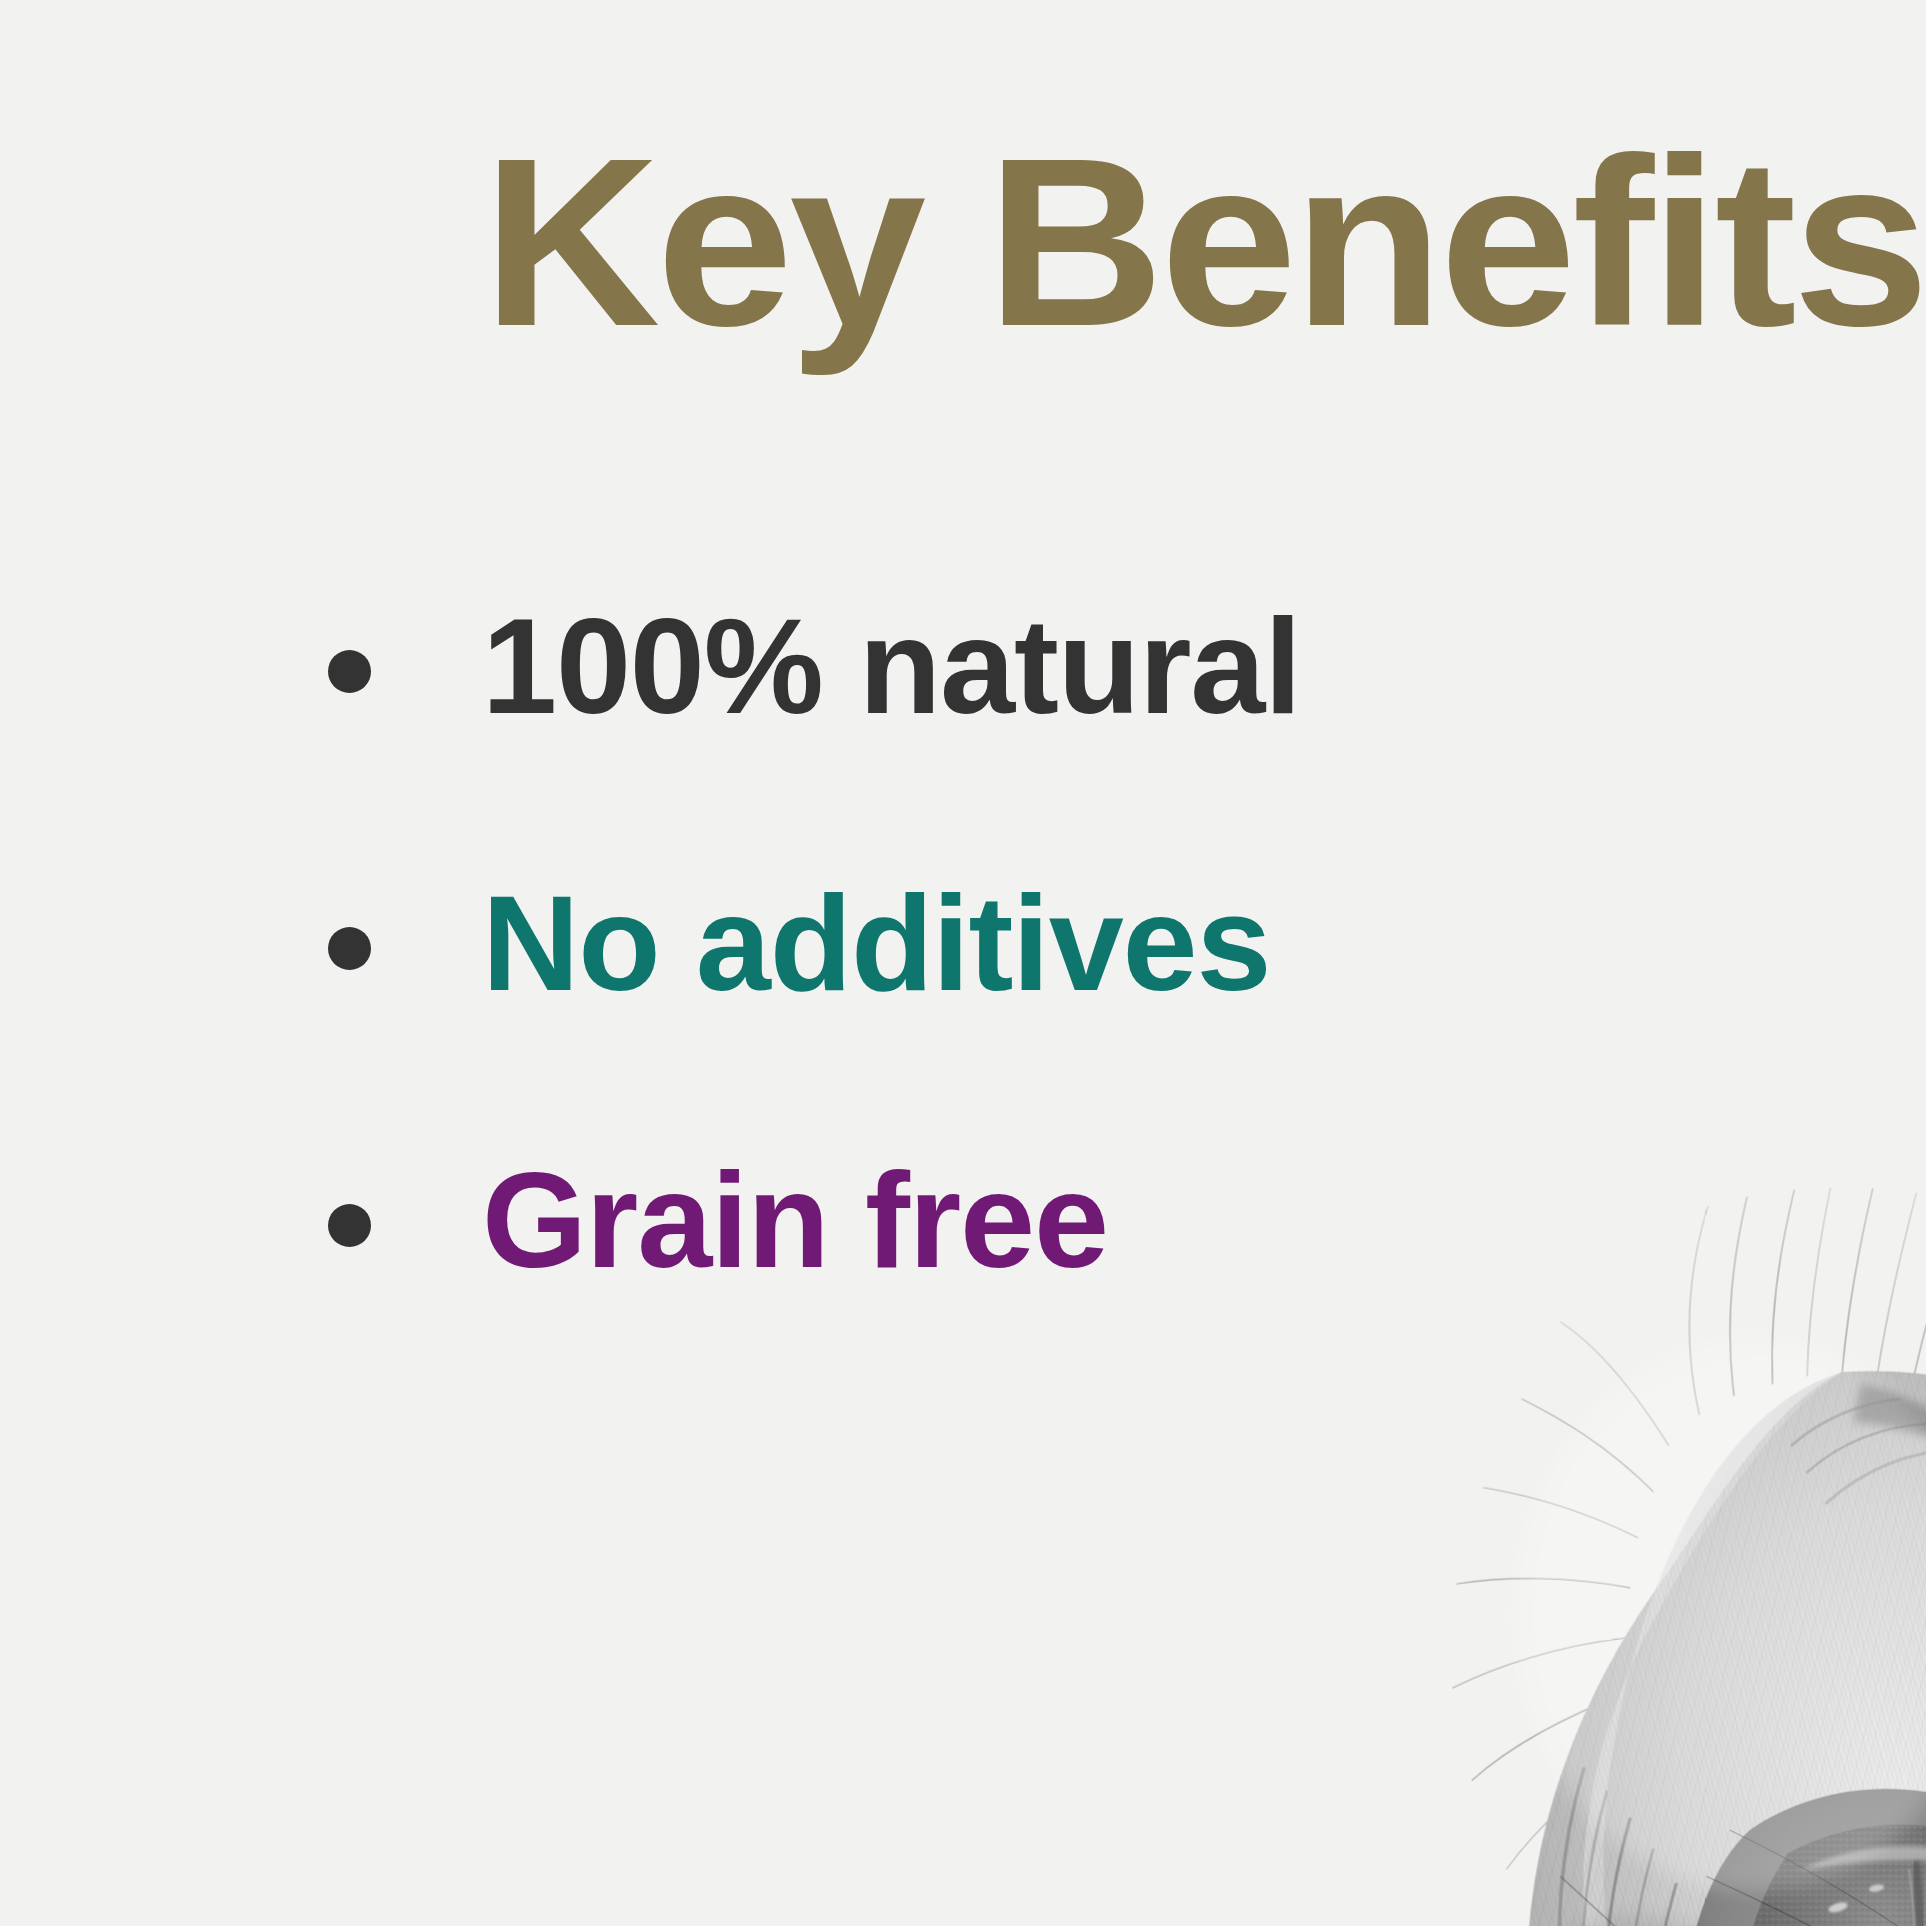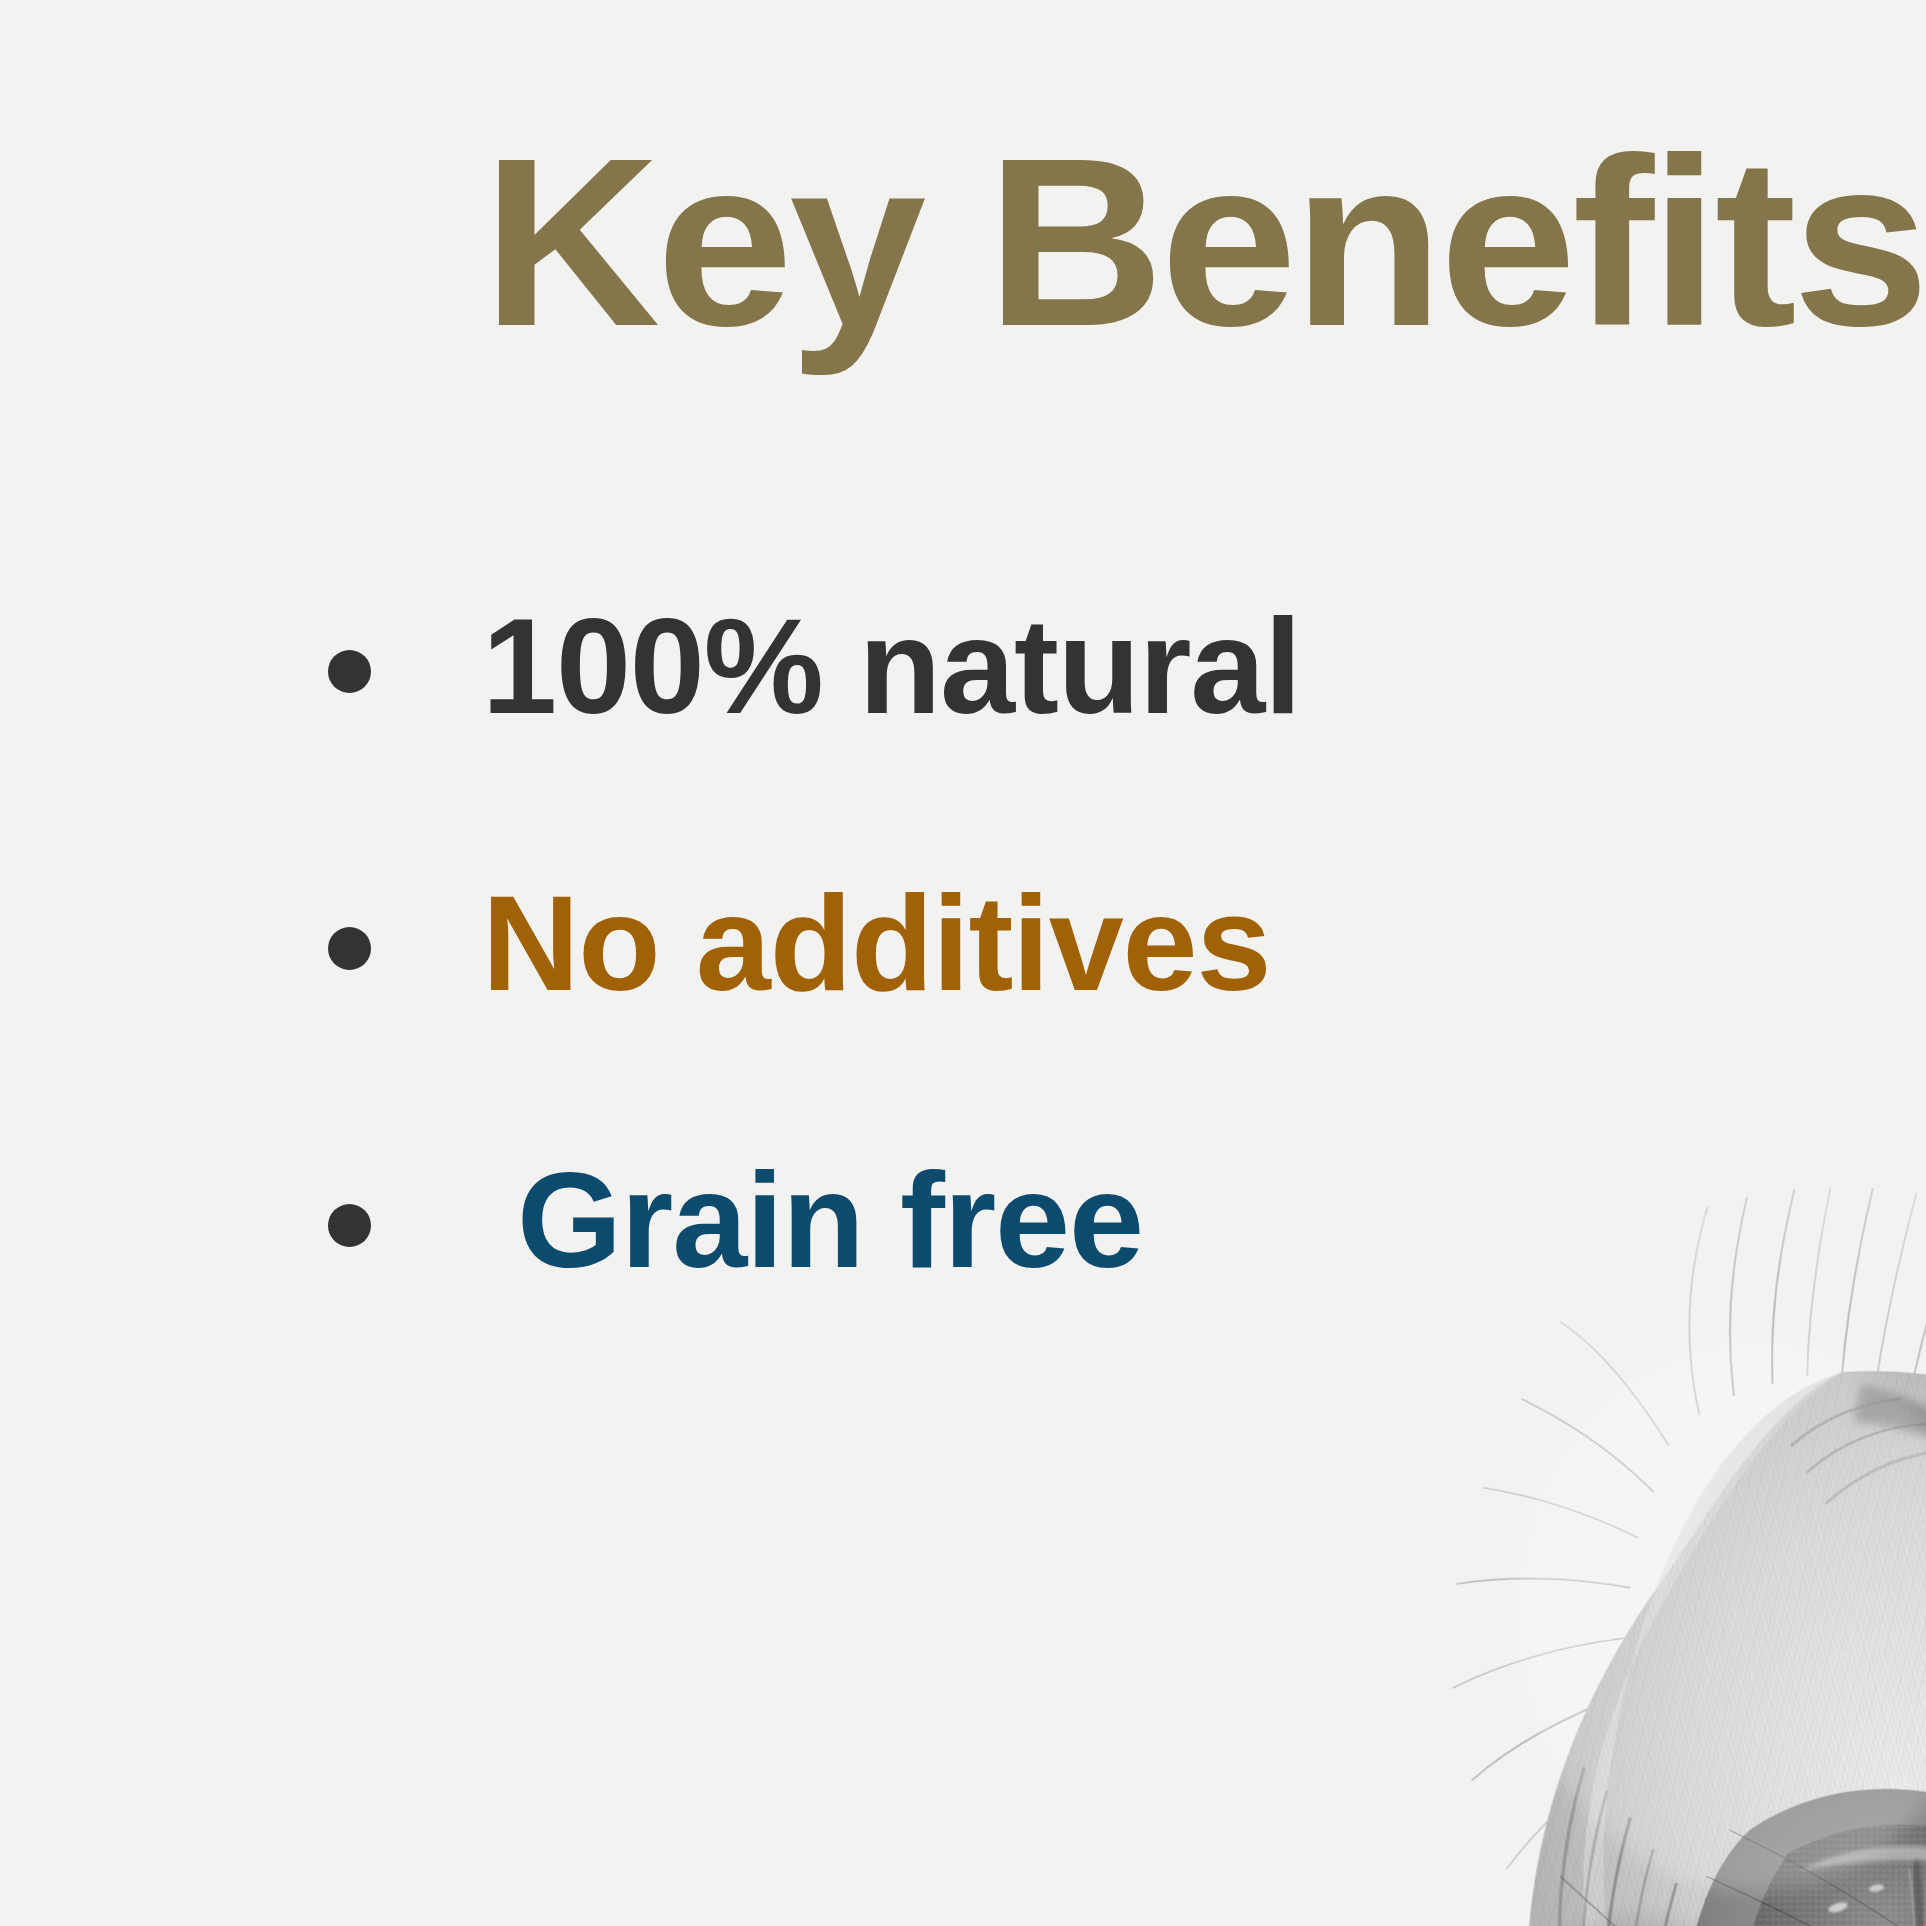--- a/index.html
+++ b/index.html
@@ -70,26 +70,26 @@
 
   <div id="benefits">
 
     <div class="benefit-row">
       <span class="bullet-dot" style="background: rgb(51, 51, 51);"></span>
       <span class="benefit-label" style="color: rgb(51, 51, 51);">100% natural</span>
     </div>
 
     <div class="benefit-row">
       <span class="bullet-dot" style="background: rgb(51, 51, 51);"></span>
-      <span class="benefit-label" style="color: #a16207; text-align: center;">No additives</span>
+      <span class="benefit-label" style="color: #0f766e; text-align: center;">No additives</span>
     </div>
 
     <div class="benefit-row">
       <span class="bullet-dot" style="background: rgb(51, 51, 51);"></span>
-      <span class="benefit-label" style="color: #0c4a6e; margin-left: 35px;">Grain free</span>
+      <span class="benefit-label" style="color: #701a75;">Grain free</span>
     </div>
 
   </div>
 
   <div id="dog-photo">
     <svg viewBox="0 0 2900 3560" preserveAspectRatio="none" xmlns="http://www.w3.org/2000/svg">
       <defs>
 
         <radialGradient id="headG" cx="52%" cy="45%" r="68%">
           <stop offset="0%" stop-color="#e8e8e8"></stop>

